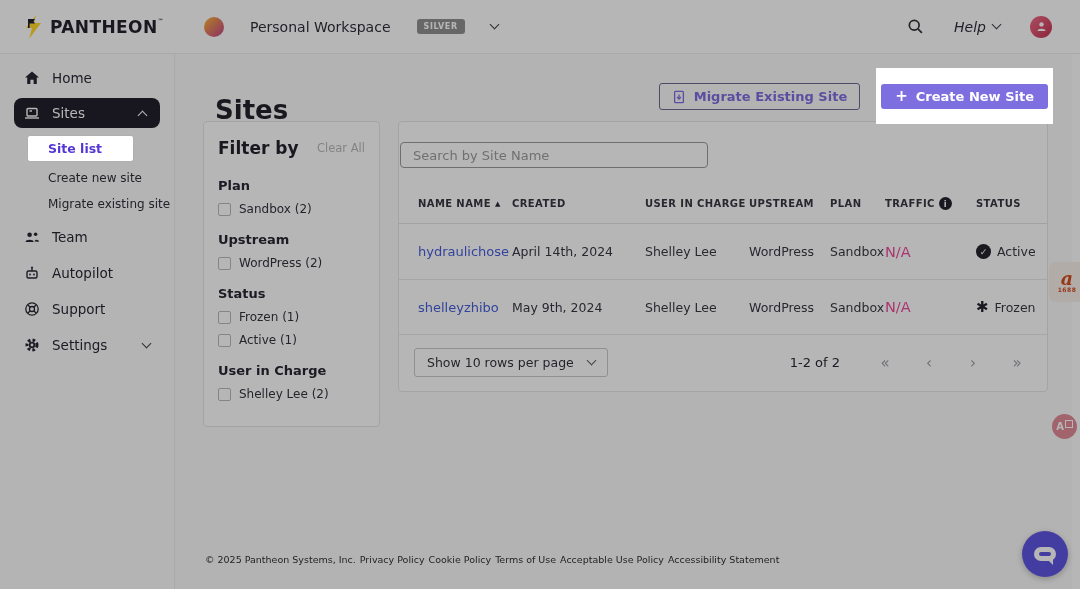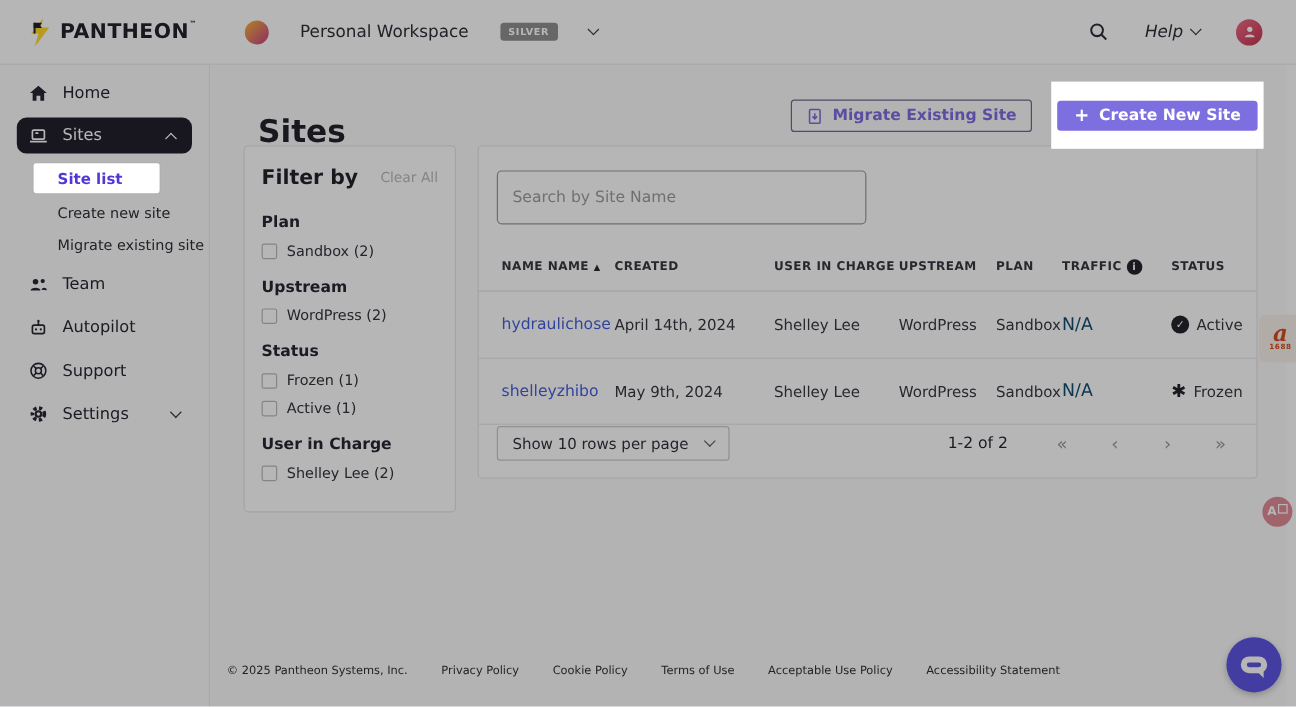--- a/index.html
+++ b/index.html
@@ -63,53 +63,53 @@
   .clear-all { font-size:11.5px; color:#b8b8b8; cursor:pointer; }
   .fgroup { margin-top:16px; }
   .fgroup-label { font-size:13px; font-weight:700; color:#23232d; margin-bottom:9px; }
   .fopt { display:flex; align-items:center; gap:8px; font-size:12px; color:#2e2e36; margin-bottom:9px;
           cursor:pointer; }
   .cbx { width:13px; height:13px; border:1px solid #b9b9b9; border-radius:2px; background:#fff; flex:0 0 auto; }
 
   
   .table-card { position:absolute; left:223px; top:67px; width:650px; background:#fff;
                 border:1px solid #e6e6e6; border-radius:4px; padding-bottom:8px; }
-  .search-box { margin:20px 15px 16px; width:308px; height:45px; border:1px solid #9a9a9a; border-radius:4px;
+  .search-box { margin:20px 1px 16px; width:308px; height:26px; border:1px solid #9a9a9a; border-radius:4px;
                 padding:0 12px; font-size:13px; color:#333; background:#fff; font-family:inherit; display:block; }
   .search-box::placeholder { color:#9b9b9b; }
   .tgrid { display:grid; grid-template-columns:94px 133px 104px 81px 55px 91px 1fr;
            padding-left:19px; align-items:center; }
   .thead { height:40px; font-size:10px; font-weight:700; letter-spacing:.4px; color:#33333b;
            border-bottom:1px solid #e3e3e3; }
   .thcell { display:flex; align-items:center; gap:4px; }
   .sort-asc { font-size:7px; color:#23232d; }
   .info-dot { width:13px; height:13px; border-radius:50%; background:#1f1f28; color:#fff; font-size:8.5px;
               font-weight:700; display:flex; align-items:center; justify-content:center; cursor:pointer; }
   .trow { height:55px; font-size:12.5px; color:#33333b; }
   .trow + .trow { border-top:1px solid #e9e9e9; }
   .site-link { color:#3f5bd8; font-size:13px; text-decoration:none; cursor:pointer; }
-  .traffic-cell { font-size:14.5px; color:#0c4a6e; }
+  .traffic-cell { font-size:14.5px; color:#ec4899; }
   .status-cell { display:flex; align-items:center; gap:6px; }
   .icon-check { width:15px; height:15px; border-radius:50%; background:#1f1f28; color:#fff;
                 display:flex; align-items:center; justify-content:center; }
   .icon-check::before { content:"✓"; font-size:9px; font-weight:700; }
   .icon-snow { color:#1f1f28; font-size:15px; line-height:1; }
   .icon-snow::before { content:"✱"; }
-  .tfoot { display:flex; align-items:center; justify-content:space-between; padding:1px 15px 6px;
+  .tfoot { display:flex; align-items:center; justify-content:space-between; padding:13px 15px 6px;
            border-top:1px solid #e9e9e9; }
   .rows-select { display:flex; align-items:center; gap:14px; padding:6px 12px; border:1px solid #c9c9c9;
                  border-radius:3px; font-size:12.5px; color:#2e2e36; background:#fff; cursor:pointer; }
   .rows-select .chev-down { border-color:#5a5a62; }
   .pager { display:flex; align-items:center; }
   .range { font-size:13px; color:#23232d; margin-right:16px; }
   .pg-btn { width:30px; margin-left:14px; text-align:center; font-size:15px; color:#99969e;
             background:none; border:none; padding:2px 0; }
 
   
-  .footer { position:absolute; left:14px; top:500px; display:flex; gap:28px; font-size:9.5px; color:#2b2b30; }
+  .footer { position:absolute; left:30px; top:500px; display:flex; gap:4px; font-size:9.5px; color:#2b2b30; }
   .footer .flink { cursor:pointer; }
 
   
   .scroll-track { position:absolute; right:0; top:54px; width:8px; height:535px; background:#fff; z-index:4; }
   .widget-1688 { position:absolute; right:-5px; top:262px; width:36px; height:40px; background:#f7f1ea;
                  border-radius:6px; display:flex; flex-direction:column; align-items:center;
                  justify-content:center; z-index:40; cursor:pointer; }
   .ali-a { font-family:"DejaVu Serif", serif; font-style:italic; font-weight:700; color:#d14a1a;
            font-size:19px; line-height:15px; }
   .ali-num { font-size:6px; color:#d14a1a; font-weight:700; letter-spacing:.5px; }

